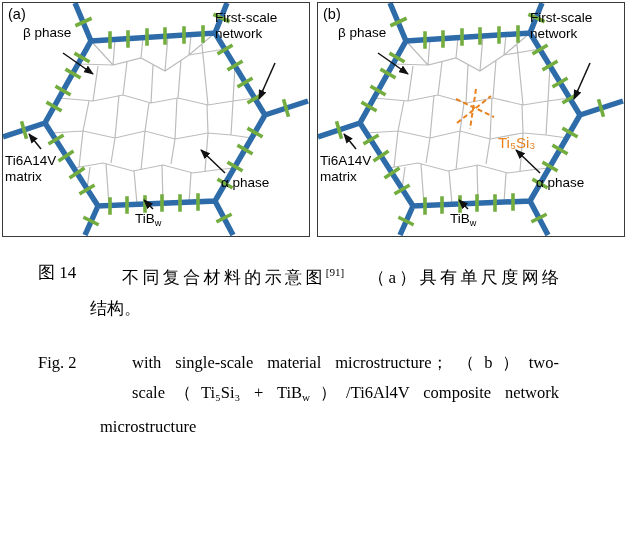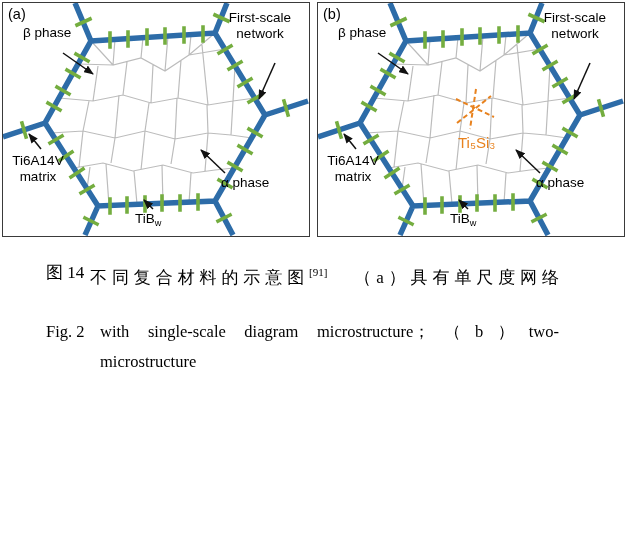--- a/index.html
+++ b/index.html
@@ -4,41 +4,41 @@
 <style>
   html,body{margin:0;padding:0;}
   body{
     width:627px;height:559px;background:#ffffff;overflow:hidden;
     font-family:"Liberation Sans",sans-serif;color:#000;
   }
   .figure-row{display:flex;gap:7px;padding:2px;}
   .panel{position:relative;width:306px;height:233px;border:1px solid #3a3a3a;background:#fff;box-sizing:content-box;}
   .panel svg.diagram{position:absolute;inset:0;width:100%;height:100%;display:block;}
   .lbl{position:absolute;font:13.5px/1.18 "Liberation Sans",sans-serif;color:#000;white-space:nowrap;}
-  .lbl.center{text-align:center;white-space:normal;}
+  .lbl.center{white-space:normal;}
   .lbl.tag{font-size:14.5px;}
-  .lbl.ti5si3{color:var(--ti5si3-orange);font-size:15px;}
+  .lbl.ti5si3{color:var(--ti5si3-orange);font-size:15px;margin-left:40px;}
   .sub{font-size:0.68em;vertical-align:-0.28em;}
   .sup{font-size:0.65em;vertical-align:super;}
 
   
   .hexfill{fill:#ffffff;}
   .grain{stroke:var(--grain-gray);stroke-width:1.2;fill:none;}
   .net{stroke:var(--network-blue);stroke-width:5.5;fill:none;}
   .whisk{stroke:var(--whisker-green);stroke-width:3.6;fill:none;stroke-linecap:square;}
   .arrow{stroke:var(--arrow-black);stroke-width:1.5;fill:none;marker-end:url(#ah);}
   .star{stroke:var(--ti5si3-orange);stroke-width:2;fill:none;stroke-dasharray:5 3;}
 
   
   .caption{position:relative;font-family:"Liberation Serif","DejaVu Serif",serif;color:#000;}
   .caption.zh{margin:18px 68px 0 38px;padding-left:52px;font-size:17px;line-height:31px;}
   .caption.en{margin:24px 68px 0 38px;padding-left:62px;font-size:16.5px;line-height:30px;}
-  .cap-label{position:absolute;left:8px;top:0;}
+  .cap-label{position:absolute;left:0;top:0;}
   .cap-line{text-align:justify;}
-  .cap-line.jl{text-align-last:justify;}
+  .cap-line.jl{text-align-last:justify;margin-left:32px;}
 </style>
 </head>
 <body>
 
 <svg width="0" height="0" style="position:absolute">
   <defs>
     <marker id="ah" viewBox="0 0 10 8" refX="9" refY="4" markerWidth="10" markerHeight="8" markerUnits="userSpaceOnUse" orient="auto">
       <path d="M0,0 L10,4 L0,8 Z" fill="#111"></path>
     </marker>
     <clipPath id="hexclip">
@@ -100,19 +100,21 @@
     <div class="lbl" style="left:218px;top:172px">α phase</div>
     <div class="lbl" style="left:132px;top:208px"><span>TiB</span><span class="sub">w</span></div>
     <div class="lbl ti5si3" style="left:140px;top:131px">Ti₅Si₃</div>
   </div>
 
 </div>
 
 <div class="caption zh">
   <span class="cap-label">图 14</span>
   <div class="cap-line jl"><span>不同复合材料的示意图</span><span class="sup">[91]</span><span>　（a）具有单尺度网络</span></div>
+  <div class="cap-line"><span>结构。</span></div>
 </div>
 
 <div class="caption en">
   <span class="cap-label">Fig. 2</span>
-  <div class="cap-line jl"><span>with single-scale diagram microstructure；（b）two-</span></div>
+  <div class="cap-line jl"><span>with single-scale material microstructure；（b）two-</span></div>
+  <div class="cap-line jl"><span>scale（Ti₅Si₃ + TiB</span><span class="sub">w</span><span>）/Ti6Al4V composite network</span></div>
   <div class="cap-line"><span>microstructure</span></div>
 </div>
 
 </body></html>

